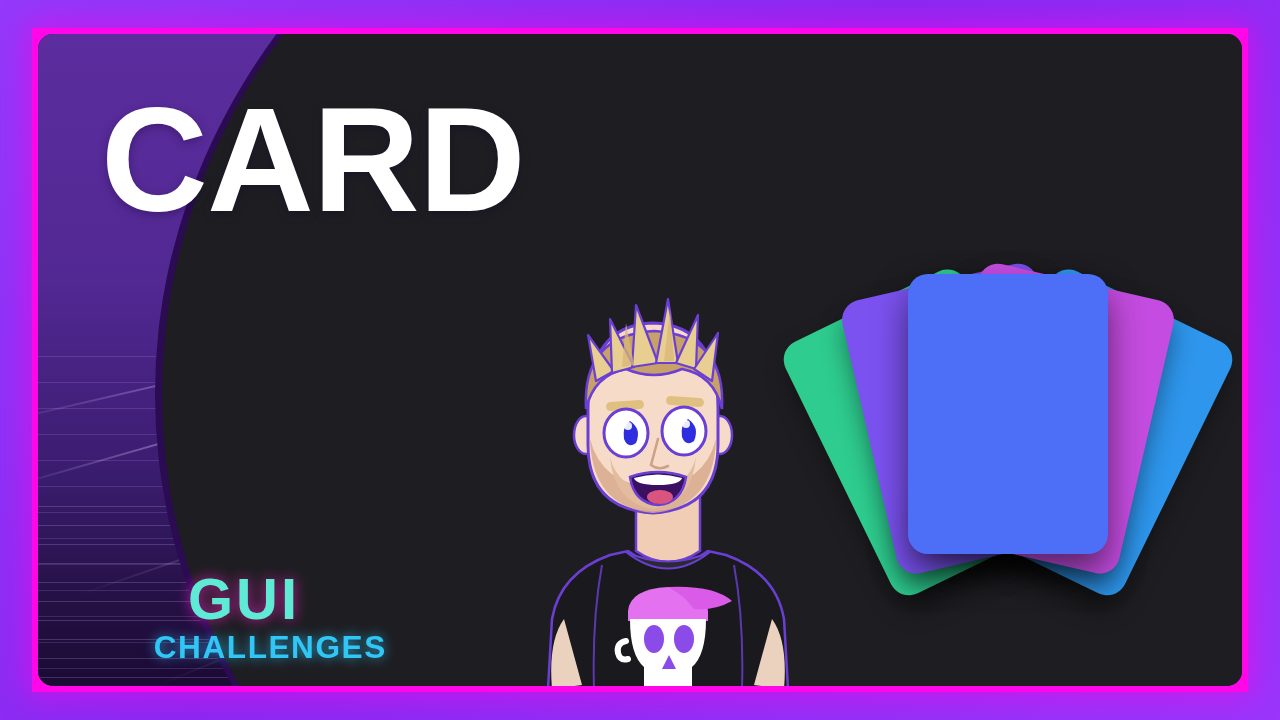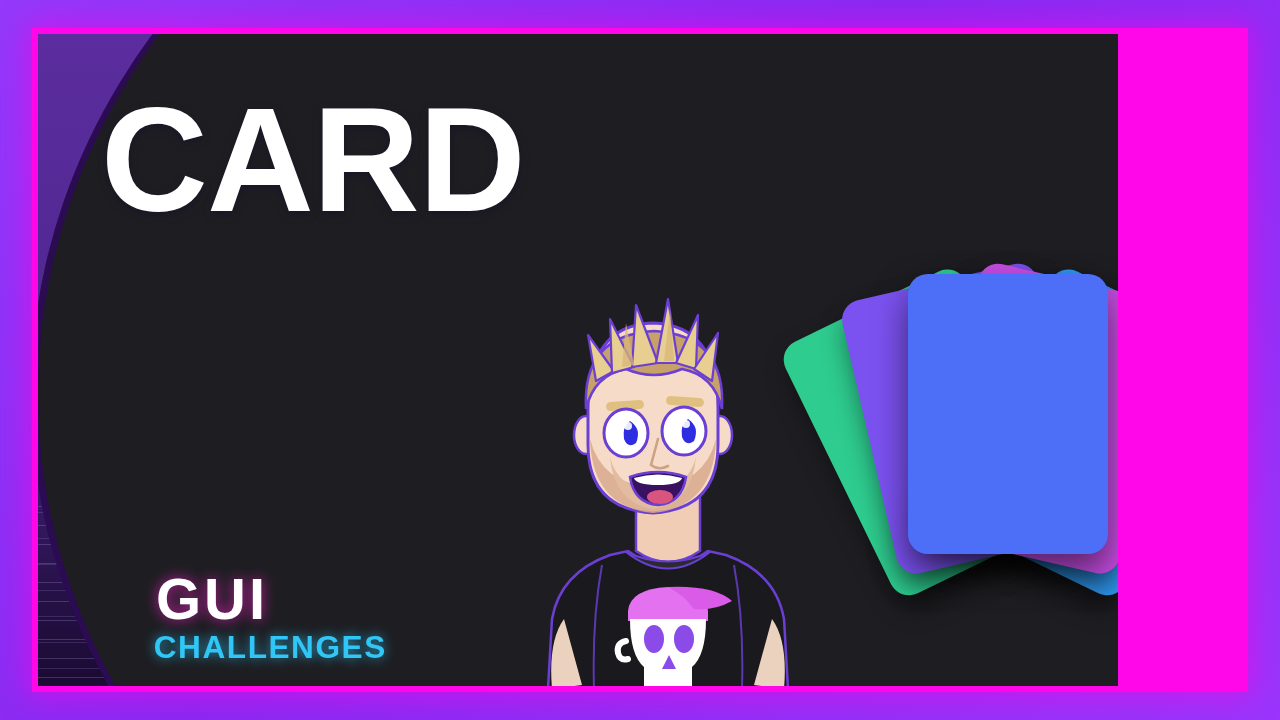--- a/index.html
+++ b/index.html
@@ -18,22 +18,22 @@
 
   
   #frame {
     position:absolute; left:32px; top:28px; width:1216px; height:664px;
     background:#FF07E8;
     box-shadow:0 0 26px 4px rgba(255,0,228,.55);
   }
 
   
   #content {
-    position:absolute; left:6px; top:6px; width:1080px; height:652px;
-    overflow:hidden; background:#1E1E22;
+    position:absolute; left:6px; top:6px; width:1204px; height:652px;
+    overflow:hidden; background:#1E1E22;border-radius:15px;
   }
 
   
   .left-panel{
     position:absolute; left:0; top:0; width:760px; height:652px;
     background:linear-gradient(180deg,#5B2D9E 0%, #522893 38%, #3A1C6E 68%, #241042 88%, #1B0A34 100%);
   }
   
   .grid-h{
     position:absolute; left:0; bottom:0; width:760px; height:330px;
@@ -84,21 +84,21 @@
     position:absolute; left:63px; top:58px; z-index:6;
     color:#FFFFFF; font-weight:700; font-size:148px; line-height:.92;
     letter-spacing:-1px; text-shadow:0 3px 10px rgba(20,0,50,.35);
   }
   .headline span{ display:block; }
 
   
   .logo{ position:absolute; left:118px; top:536px; z-index:7; }
   .logo-gui{
     font-size:58px; font-weight:700; letter-spacing:3px; line-height:1;
-    color:#ffffff; text-shadow:0 0 14px rgba(255,32,208,.75);
+    color:#5eead4; text-shadow:0 0 14px rgba(255,32,208,.75);margin-left:32px;
   }
   .logo-ch{
     margin-top:4px; font-size:31px; font-weight:700; letter-spacing:1.5px; line-height:1;
     color:#30C6F6; text-shadow:0 0 12px rgba(48,198,246,.75);
     transform:scaleX(1.02);
   }
 
   
   .cards{ position:absolute; left:730px; top:200px; width:480px; height:400px; z-index:5; }
   .card{

